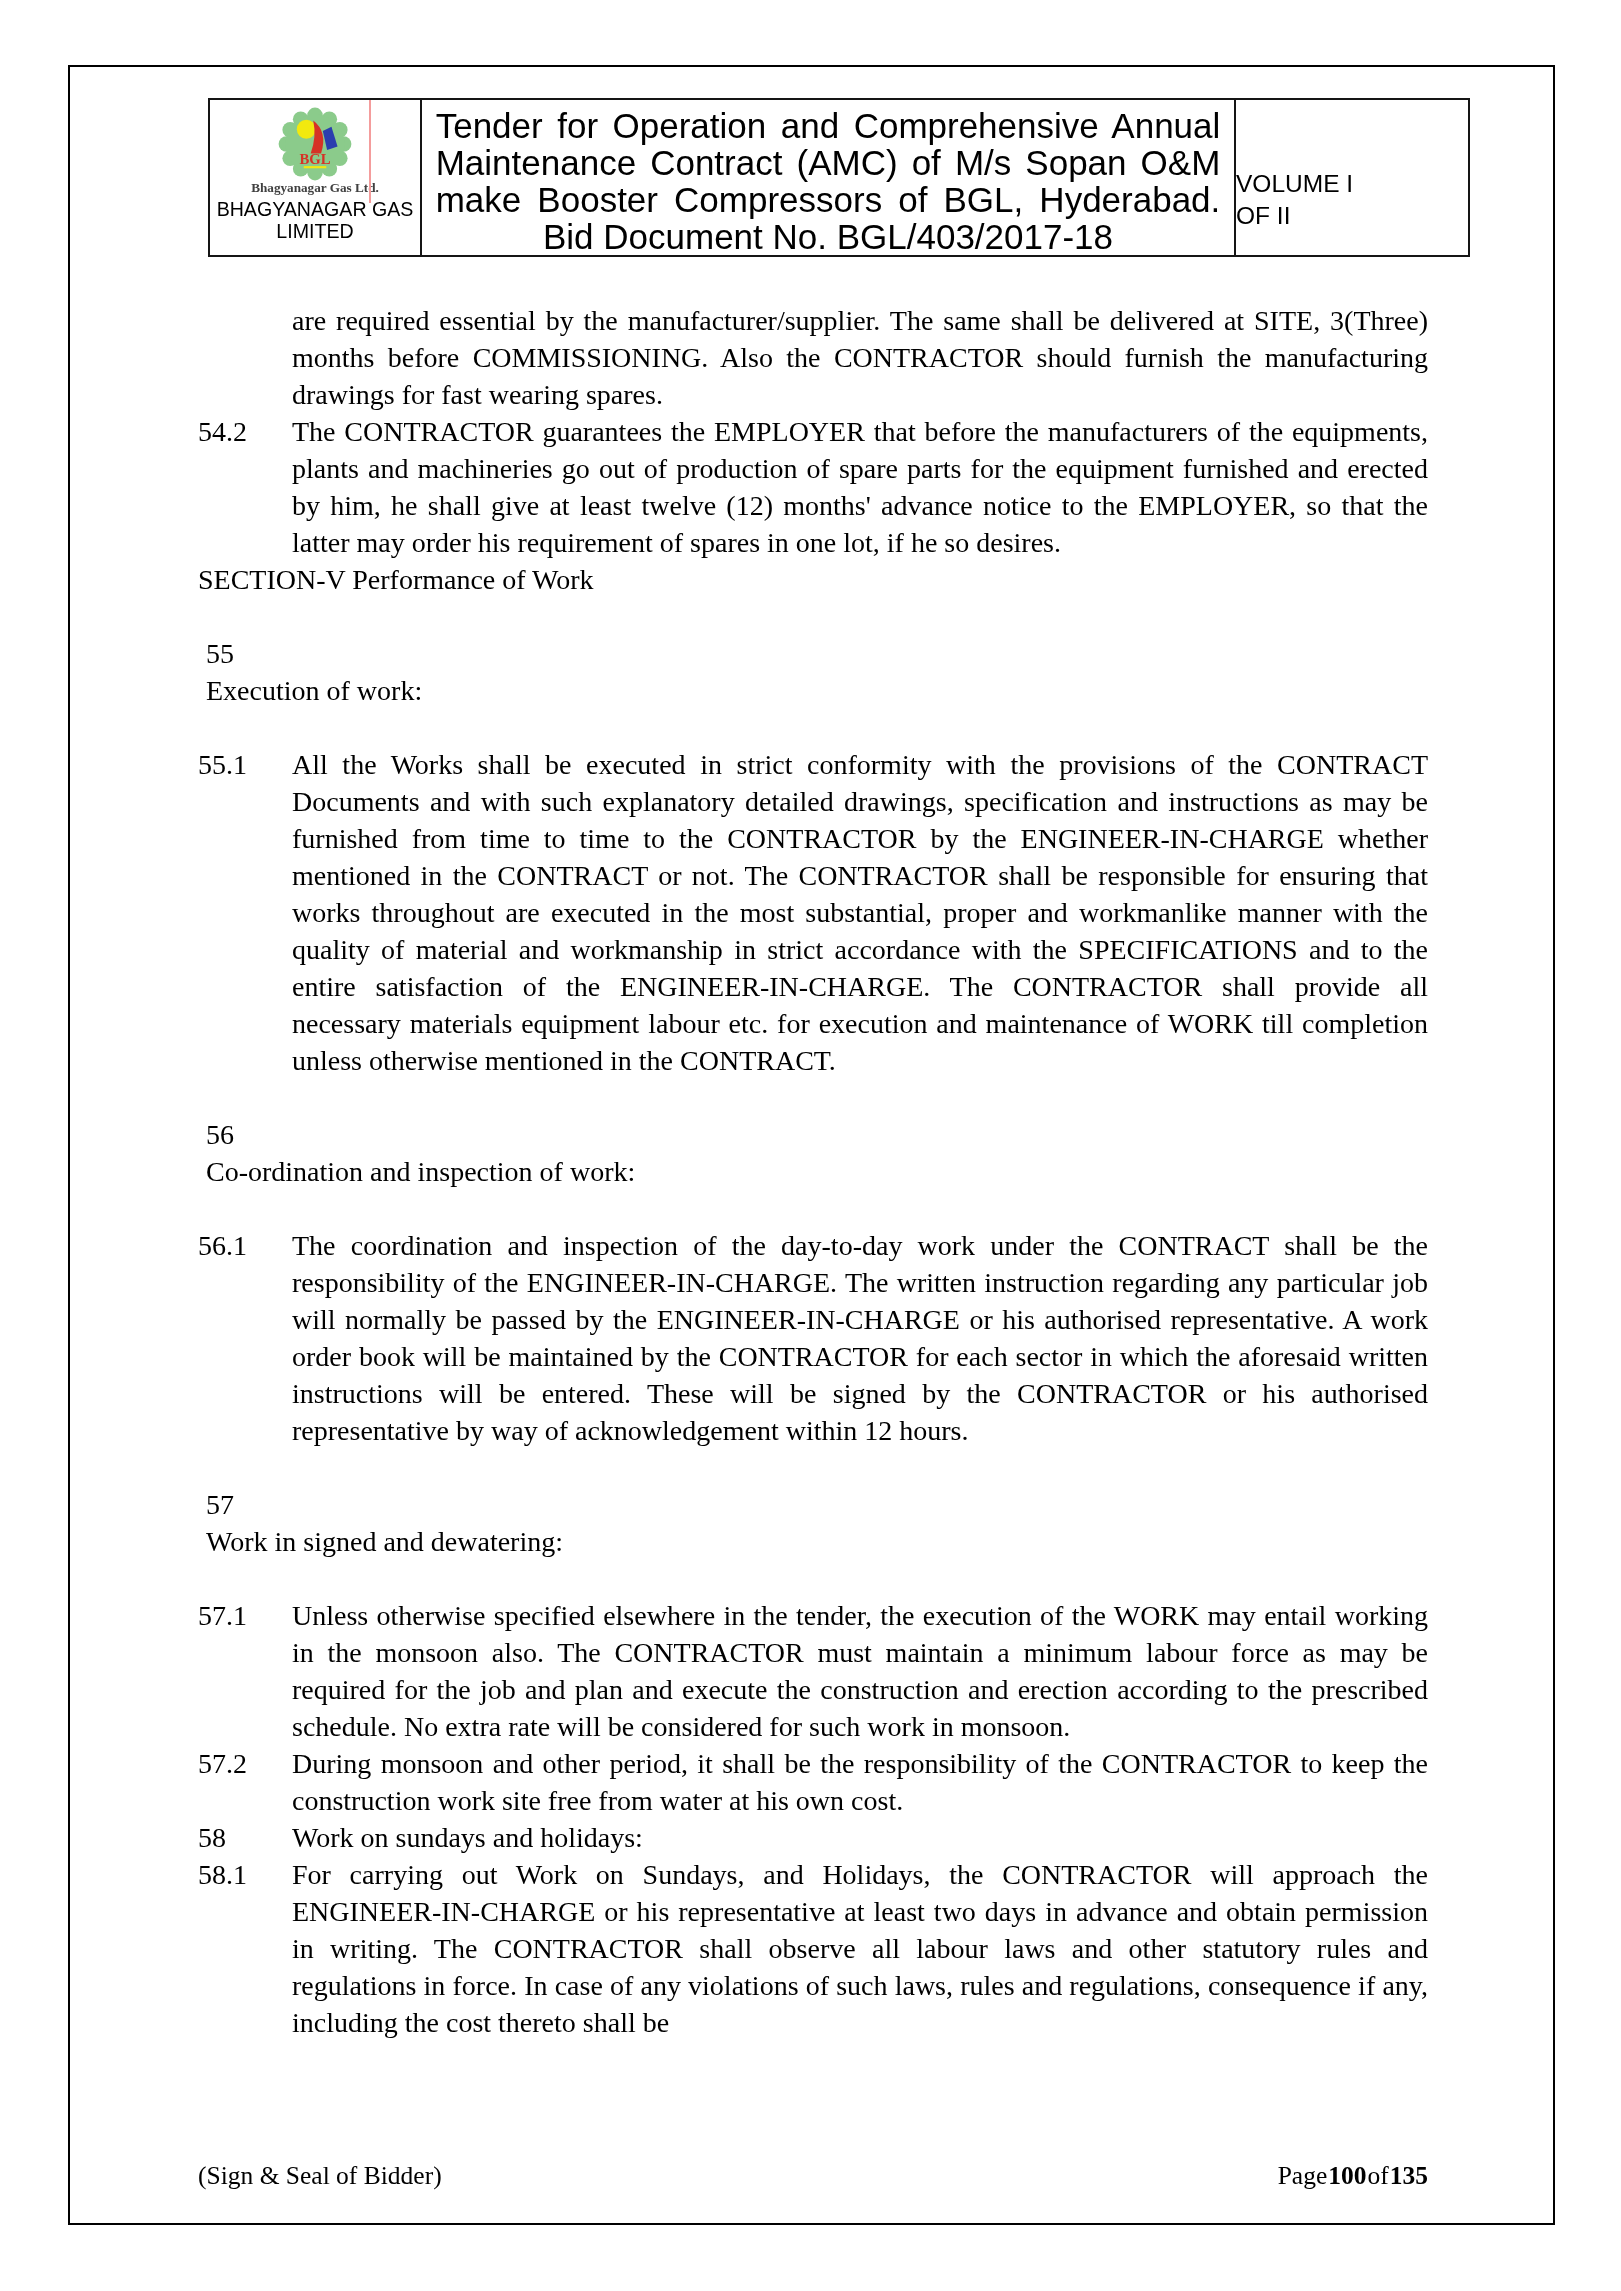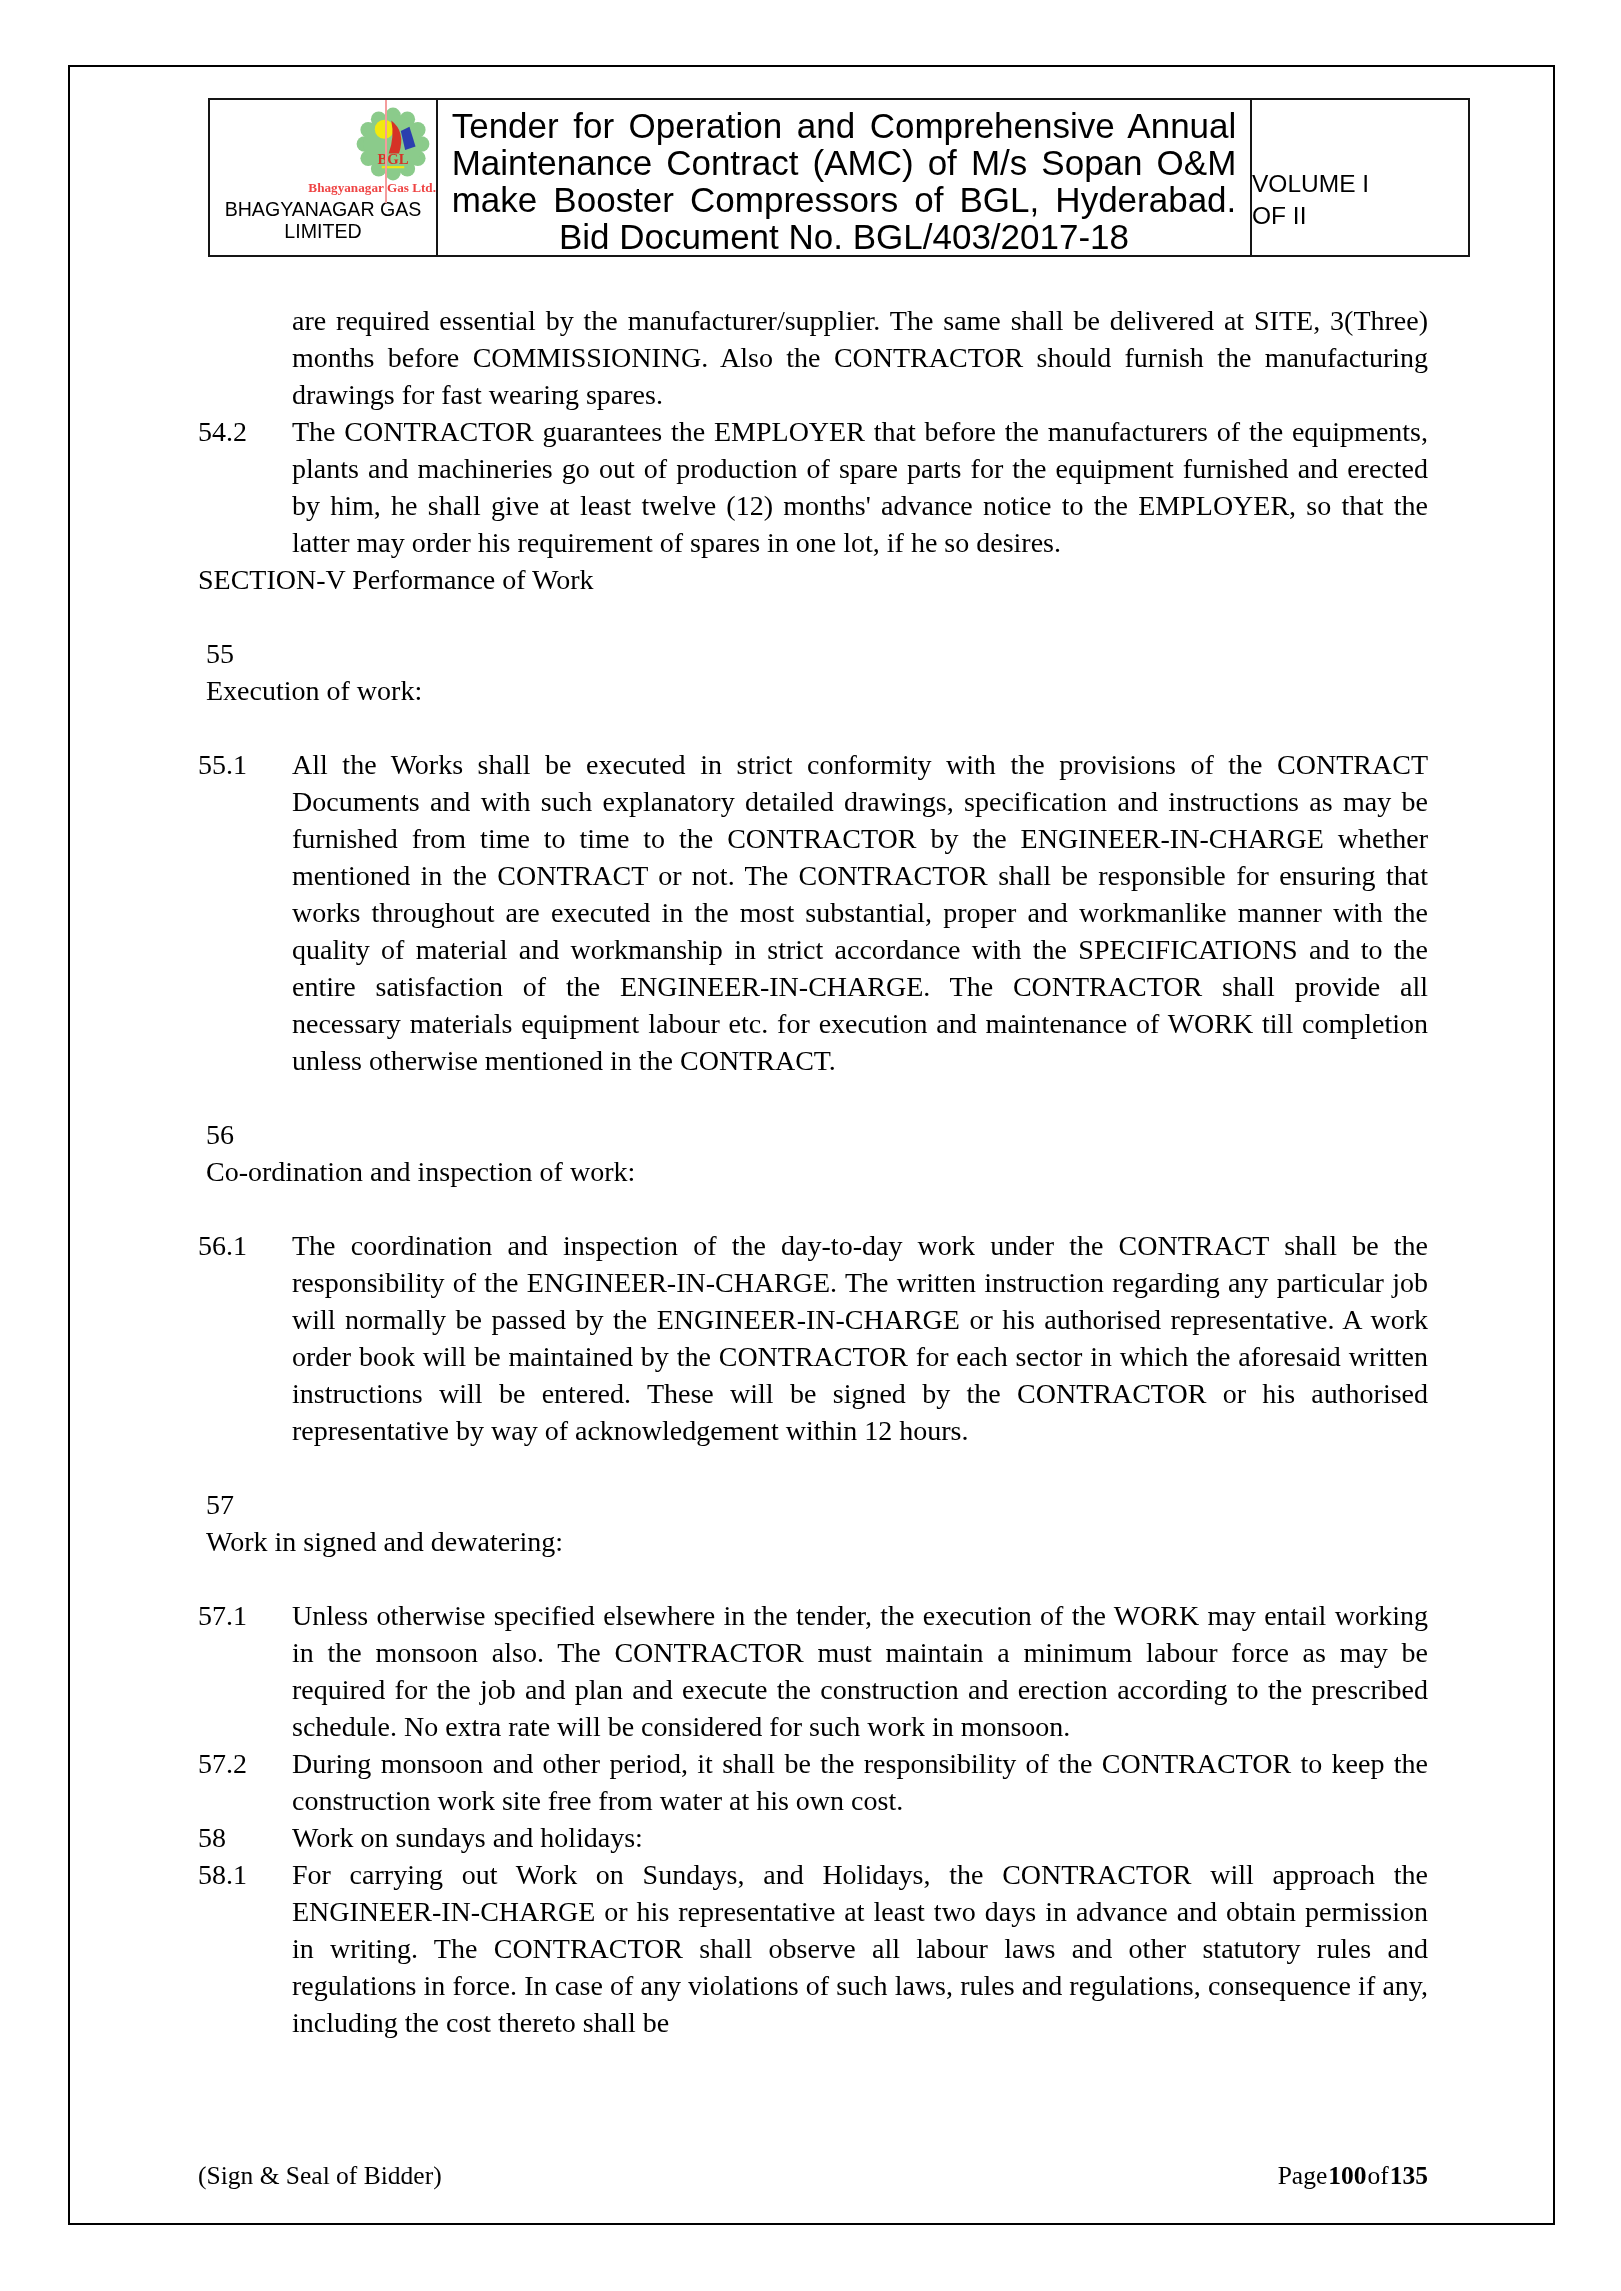--- a/index.html
+++ b/index.html
@@ -19,30 +19,30 @@
   }
   
   .htable {
     margin: 31px 0 0 138px;
     width: 1262px; height: 159px;
     border: 2px solid #151515;
     box-sizing: border-box;
     display: flex; flex: none;
   }
   .logo-cell {
-    width: 228px; box-sizing: border-box;
+    width: 212px; box-sizing: border-box;
     border-right: 2px solid #151515;
     position: relative;
-    display: flex; flex-direction: column; align-items: flex-end;
+    display: flex; flex-direction: column; align-items: center;
     padding-top: 4.9px;
   }
   .logo-caption {
     font-family: "Liberation Serif", serif;
     font-weight: bold; font-size: 13.2px;
-    color: #ef4444; margin-top: -2.9px;
+    color: #404040; margin-top: -2.9px;
   }
   .company {
     font-family: "Liberation Sans", sans-serif;
     font-size: 19.6px; line-height: 22px;
     text-align: center; margin-top: 2px;
   }
   .scanline {
     position: absolute; top: 0; right: 49px;
     width: 2px; height: 103px; background: #f49c9c;
   }

